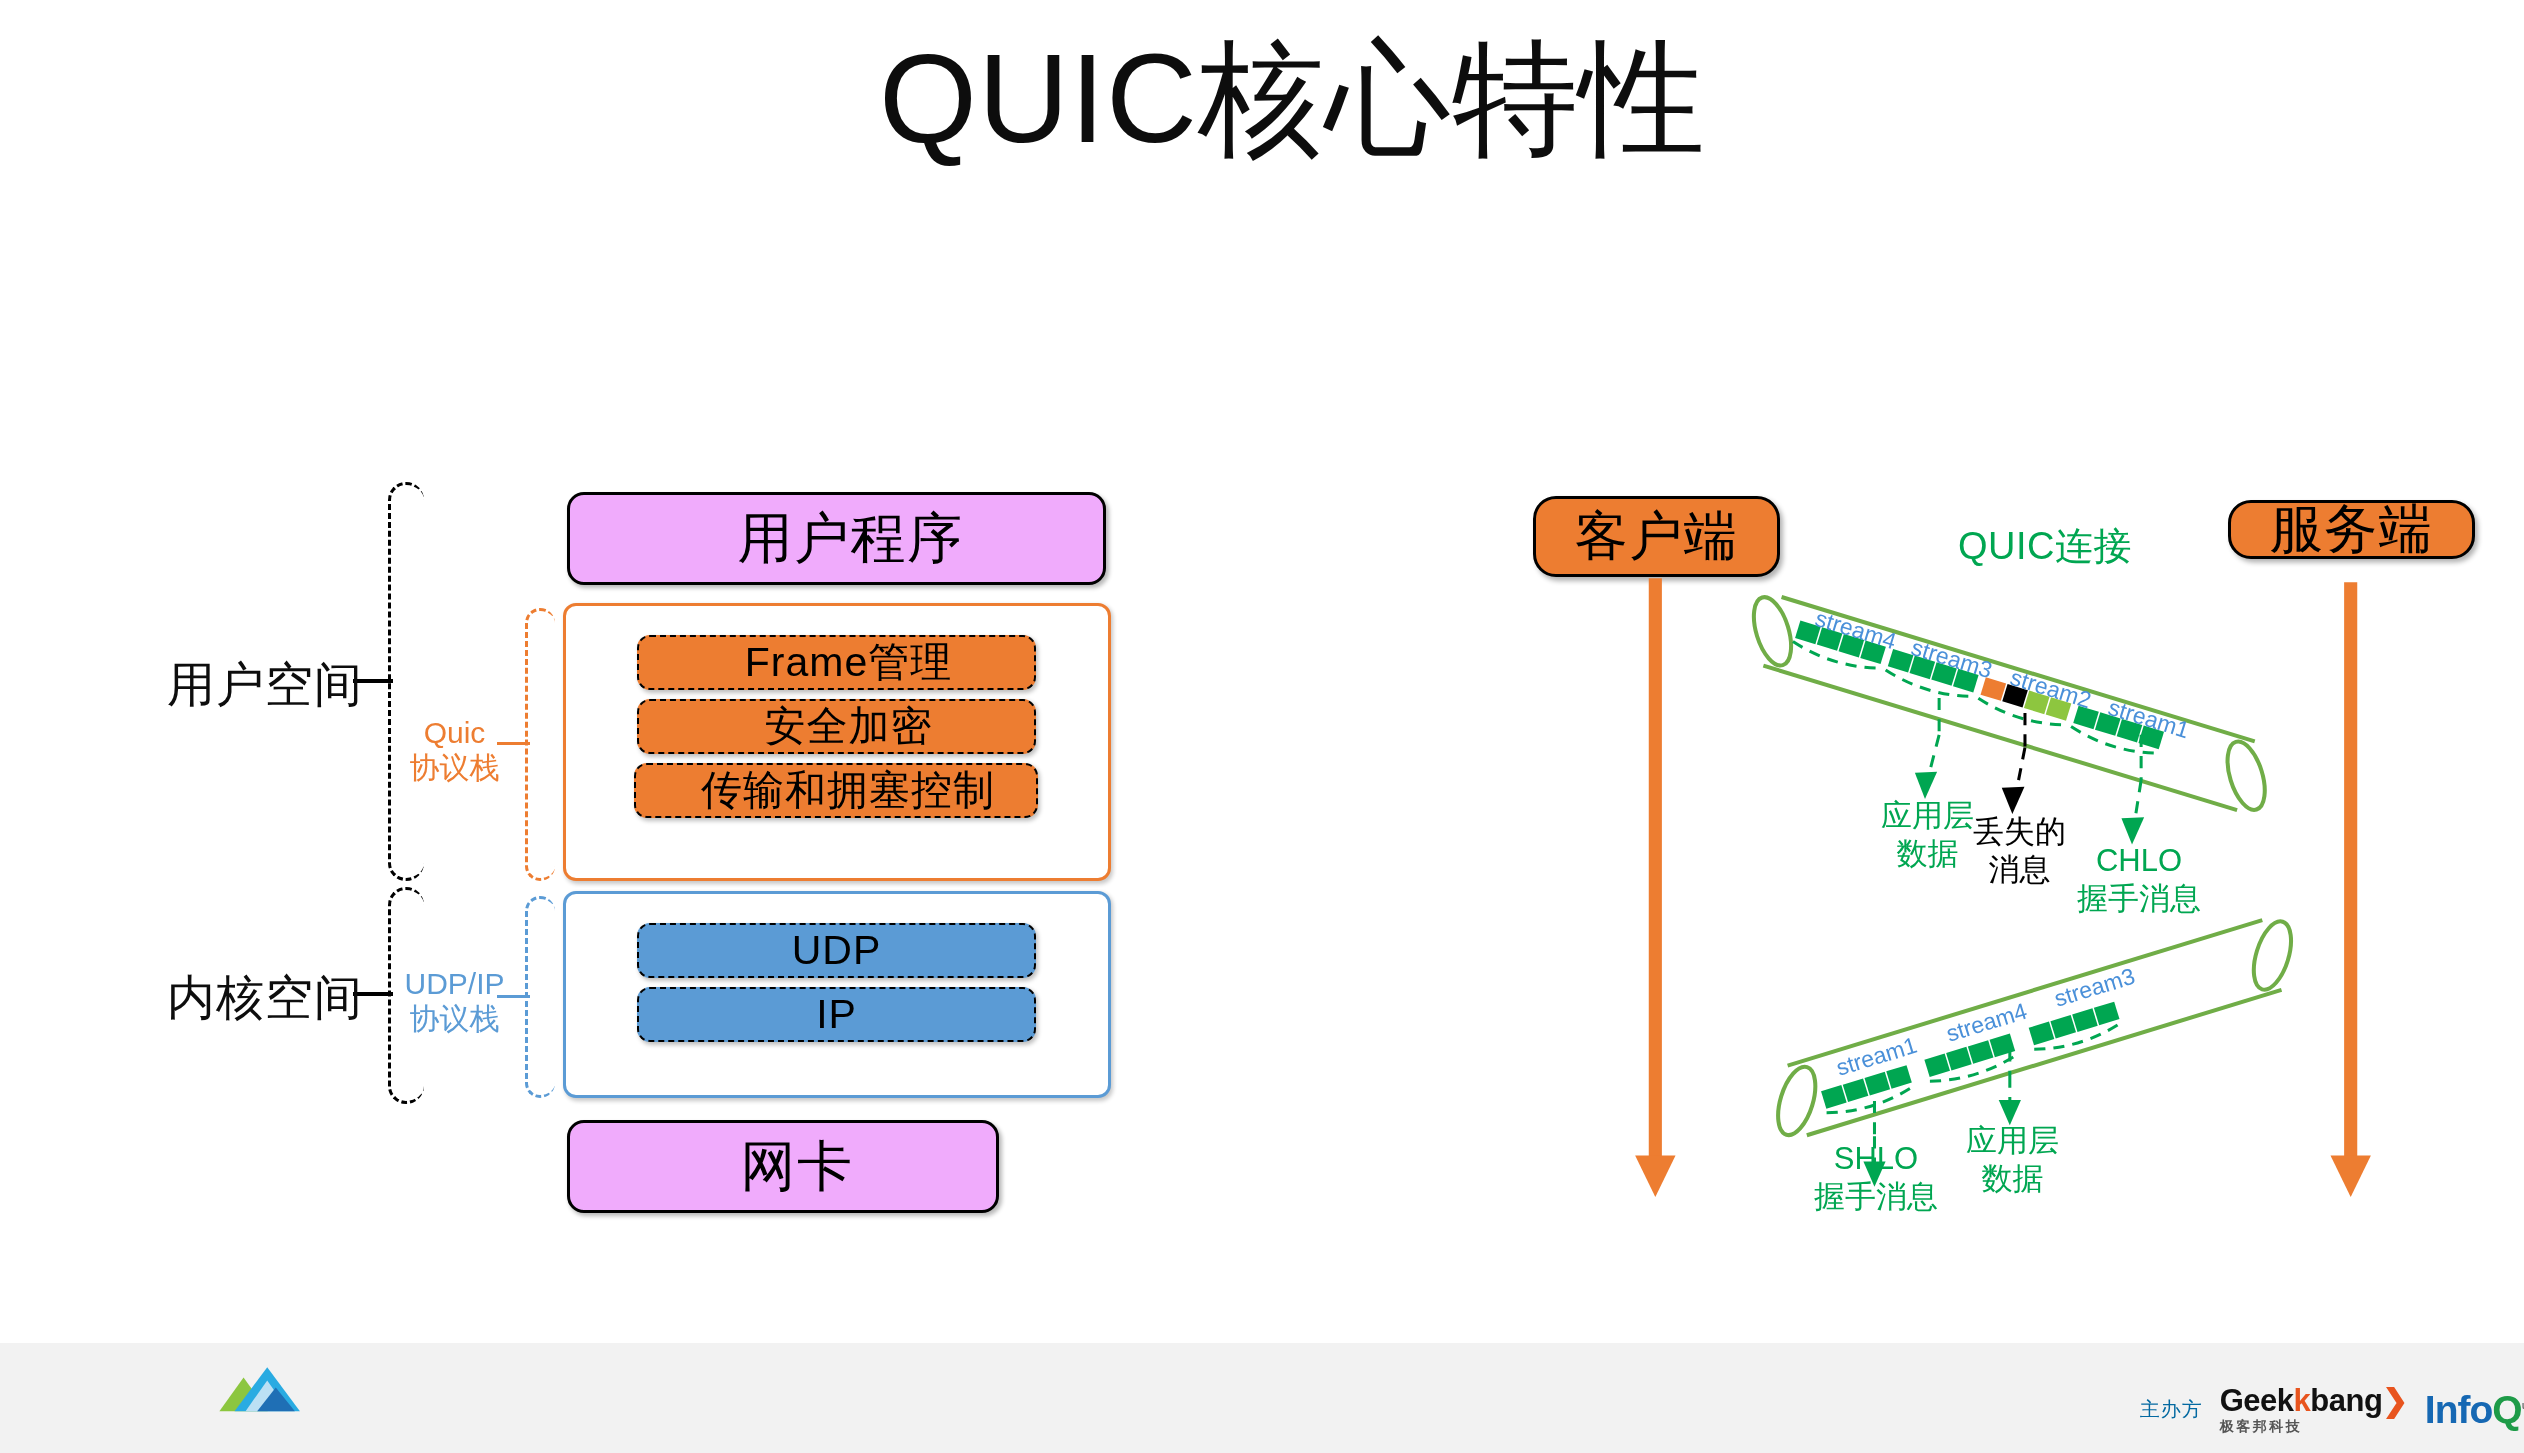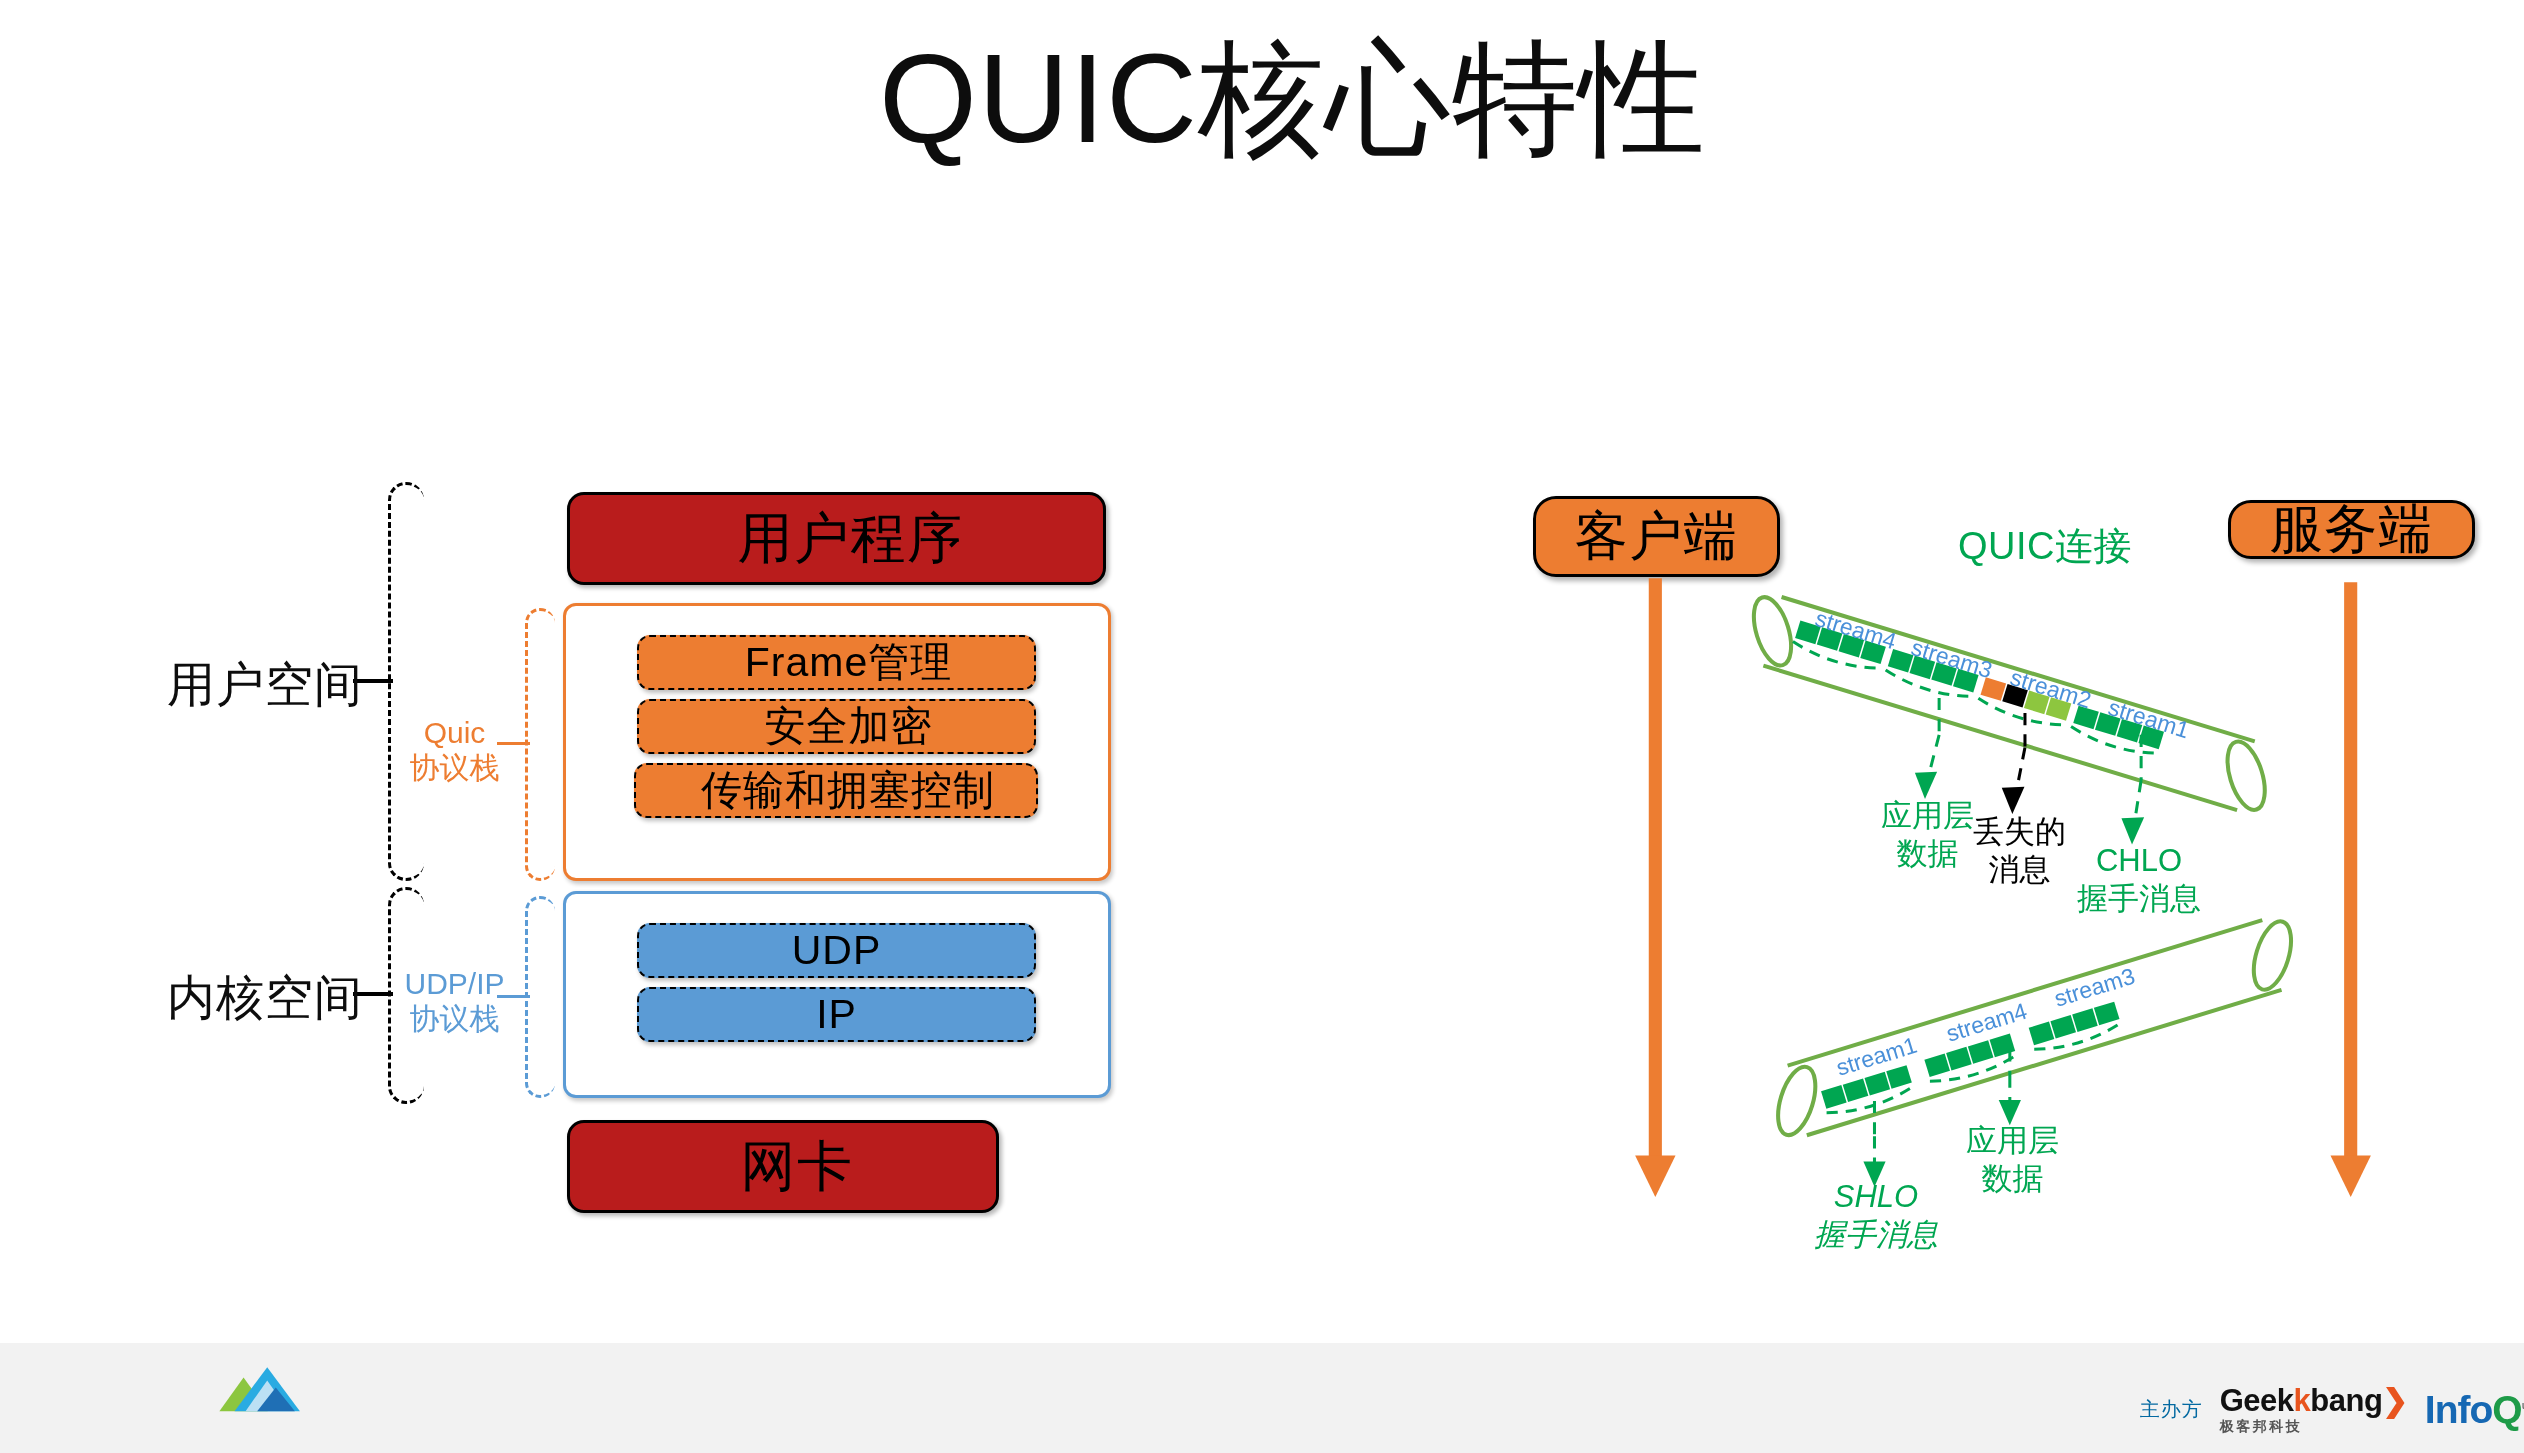--- a/index.html
+++ b/index.html
@@ -22,21 +22,21 @@
   }
 
   
   .rbox {
     position:absolute;
     display:flex; align-items:center; justify-content:center;
     border-radius:13px;
     text-align:center;
   }
   .plain-box {
-    background:#b91c1c; border:3.5px solid #000000; border-radius:17px;
+    background:#f0abfc; border:3.5px solid #000000; border-radius:17px;
     font-size:55px; color:#000; letter-spacing:1.5px;
     box-shadow:2.5px 3px 4.5px rgba(0,0,0,.28);
     padding-left:28px;
   }
   .group-orange {
     background:#ffffff; border:3px solid #ED7D31; border-radius:13px;
     box-shadow:2px 2.5px 4px rgba(0,0,0,.22);
   }
   .group-blue {
     background:#ffffff; border:3px solid #5B9BD5; border-radius:13px;
@@ -317,21 +317,21 @@
     </div>
     <div class="note black" style="left:1954px; top:813px; width:131px;">
       <div>丢失的</div>
       <div>消息</div>
     </div>
     <div class="note green" style="left:2066px; top:842px; width:146px;">
       <div>CHLO</div>
       <div>握手消息</div>
     </div>
 
-    <div class="note green" style="left:1803px; top:1178px; width:146px;font-style:italic;">
+    <div class="note green" style="left:1803px; top:1140px; width:146px;">
       <div>SHLO</div>
       <div>握手消息</div>
     </div>
     <div class="note green" style="left:1947px; top:1122px; width:131px;">
       <div>应用层</div>
       <div>数据</div>
     </div>
   </div>
 
   <div class="footer"></div>

